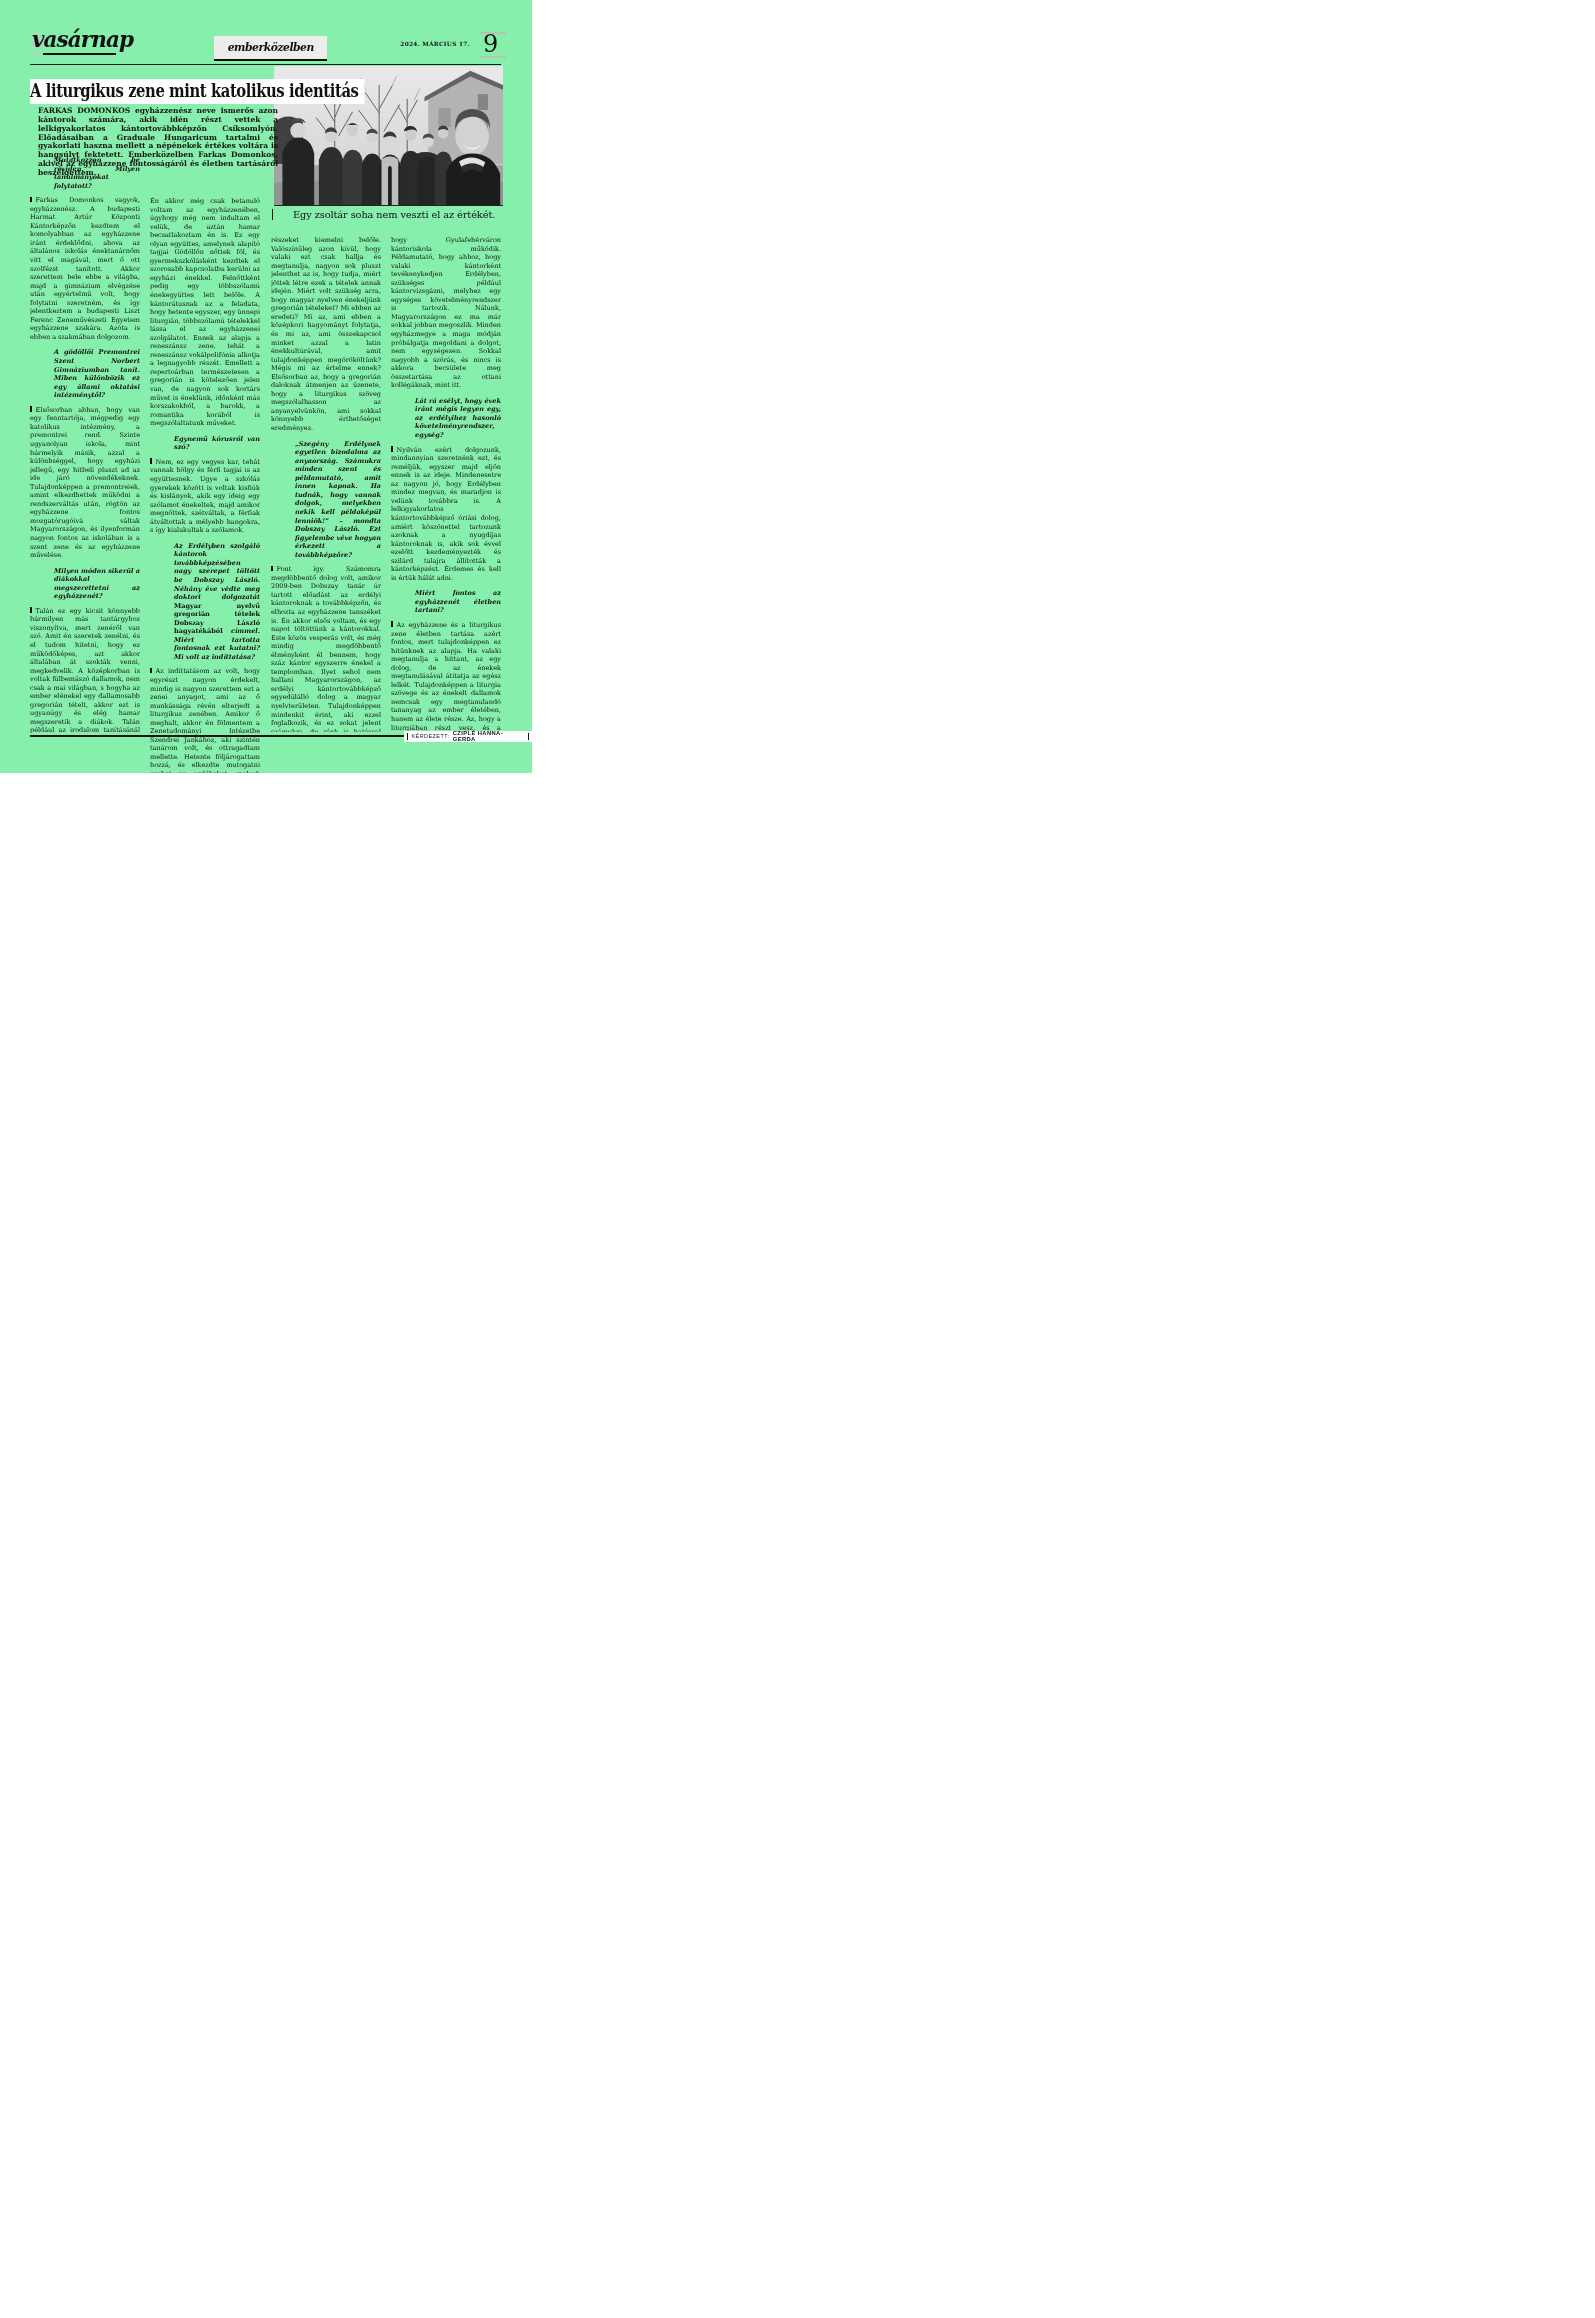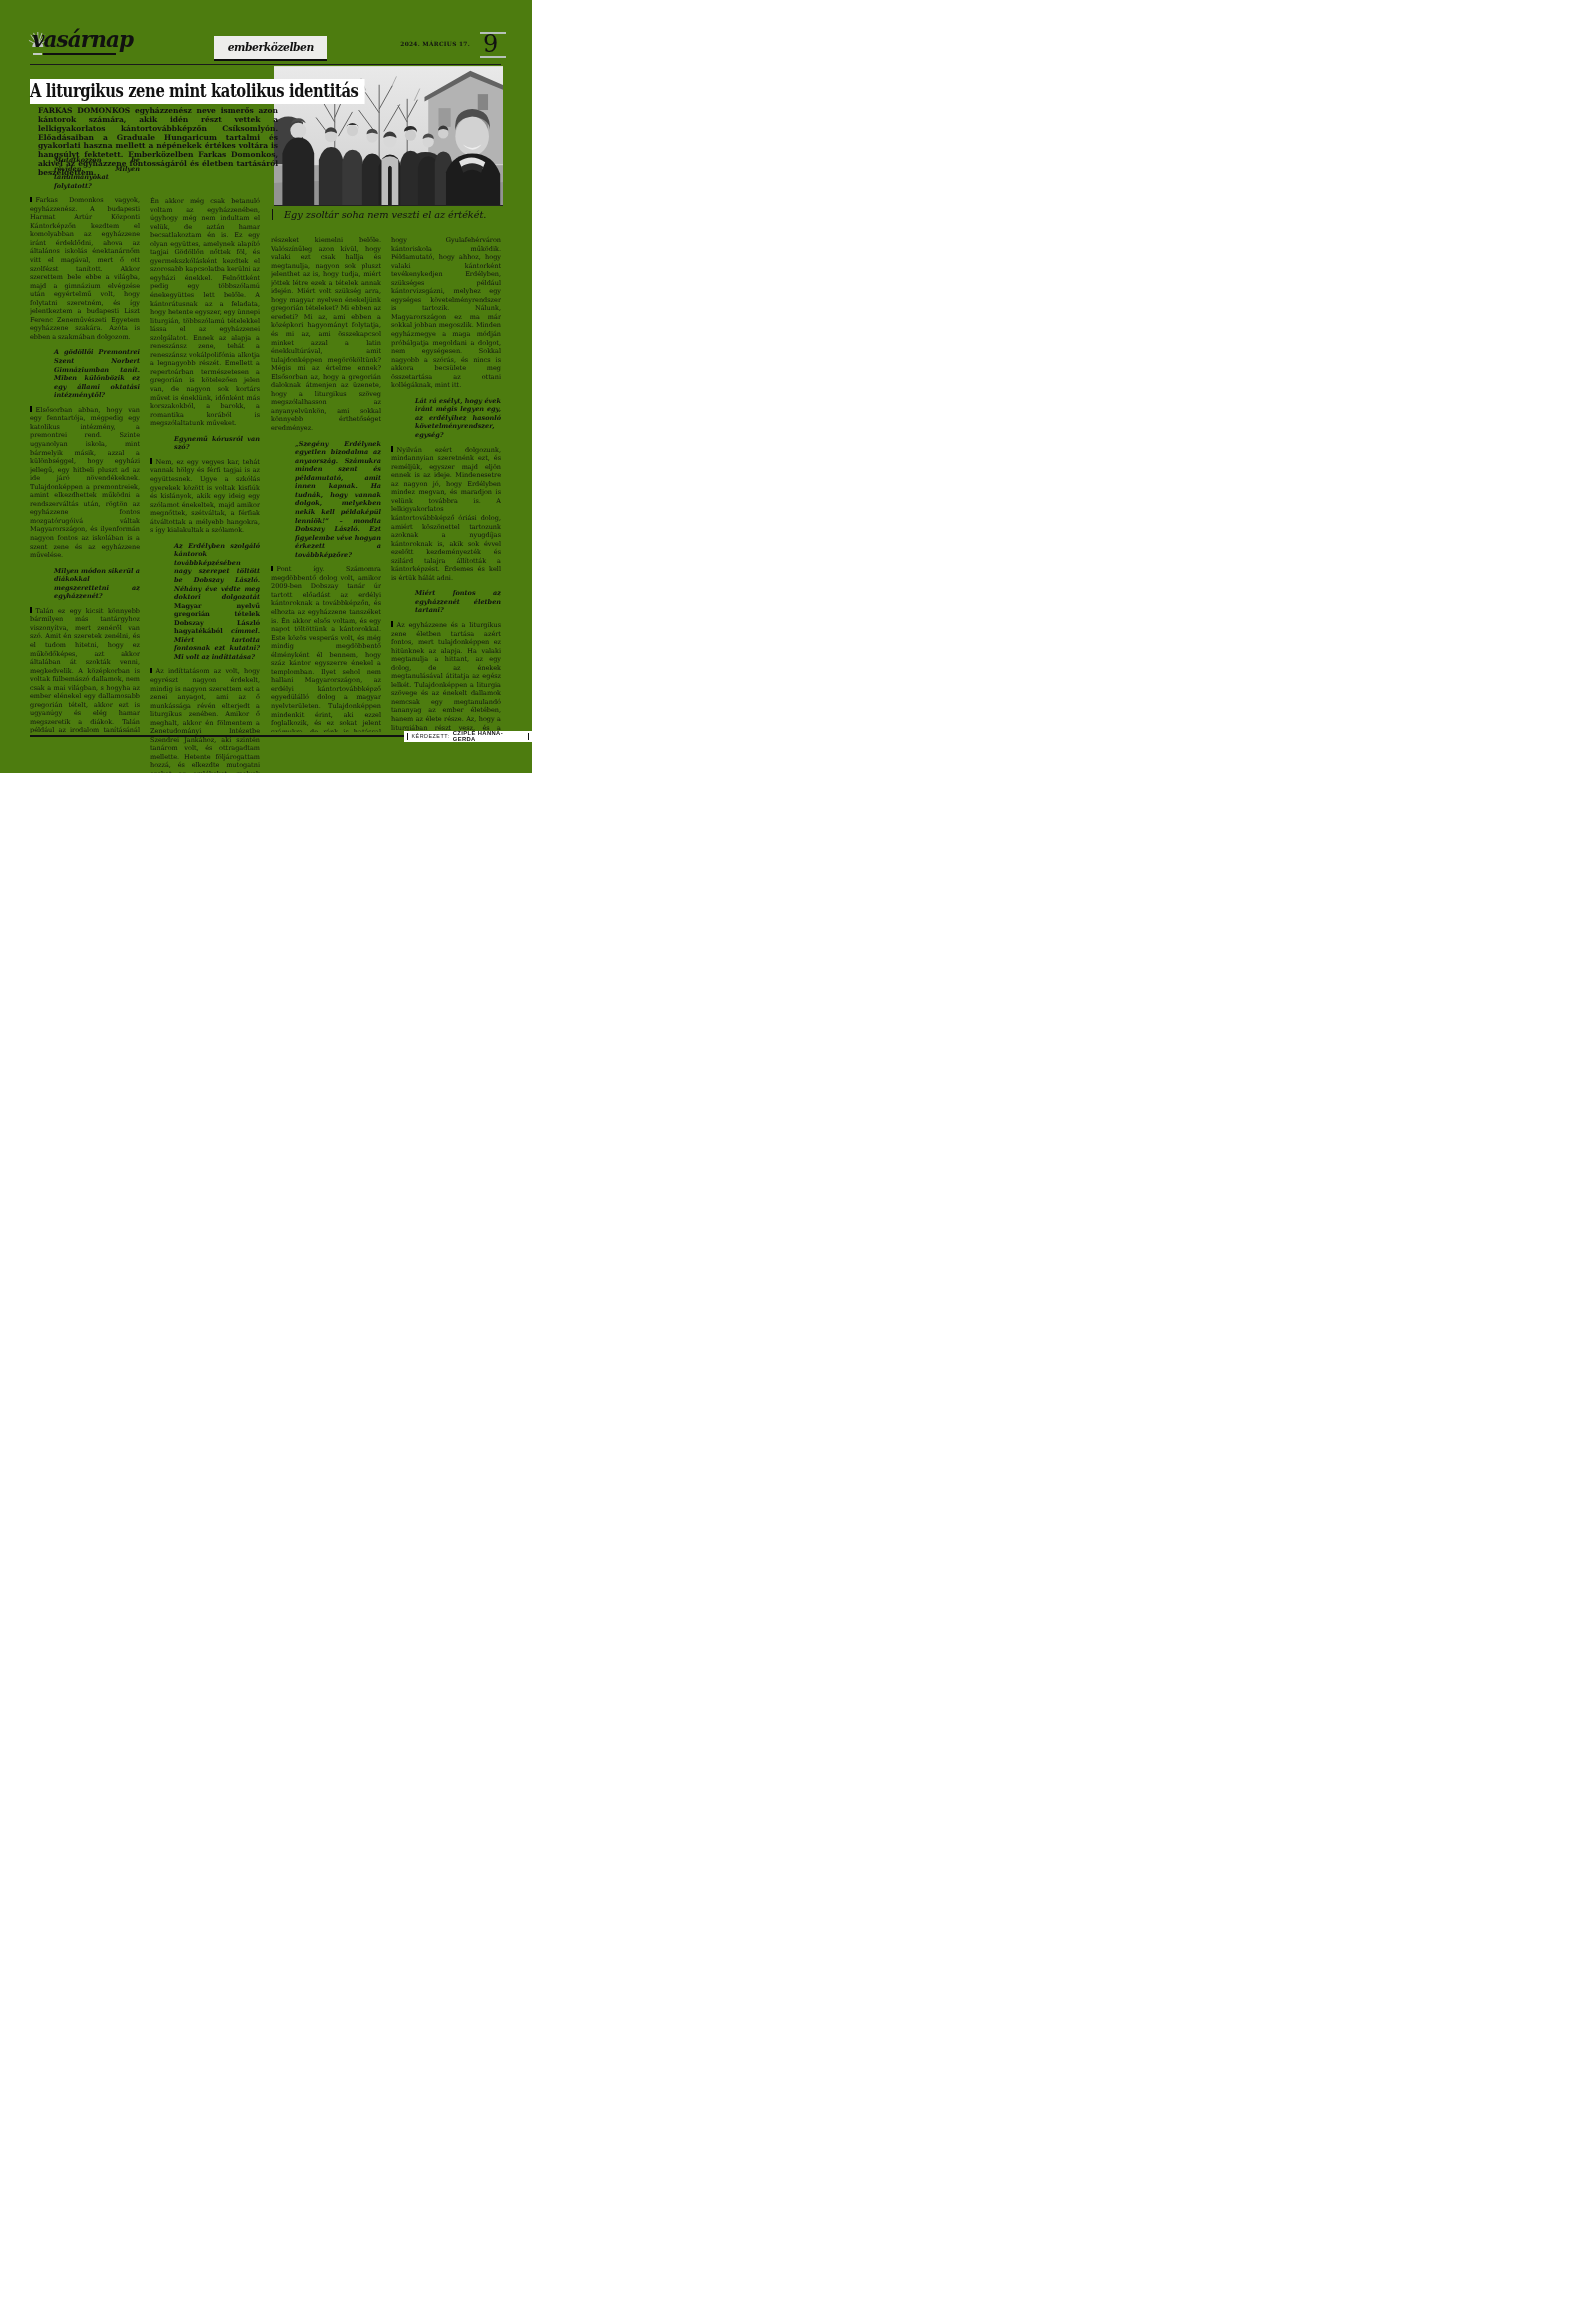--- a/index.html
+++ b/index.html
@@ -1,16 +1,16 @@
 <!DOCTYPE html>
 <html lang="hu" style="font-size:7.5px"><head>
 <meta charset="utf-8">
 <style>
   html,body{margin:0;padding:0;background:#ffffff;}
-  .page{position:relative;width:532px;height:773px;background:#4d7c0f;overflow:hidden;
+  .page{position:relative;width:532px;height:773px;background:#86efac;overflow:hidden;
         font-family:"DejaVu Serif",serif;color:#111;}
   
   .masthead-title{position:absolute;left:32px;top:27px;font-size:21.5px;font-weight:700;
         font-style:italic;letter-spacing:-0.9px;z-index:2;}
   .sunburst{position:absolute;left:28px;top:31px;z-index:1;}
   .masthead-rule{position:absolute;left:43px;top:53px;width:73px;height:2.3px;background:#101010;}
   .masthead-stub{position:absolute;left:33px;top:53px;width:9.3px;height:1.9px;background:#c3cbc4;}
   .section-box{position:absolute;left:214px;top:36px;width:113px;height:18.7px;background:#ededeb;
         border-bottom:2.8px solid #0d0d0d;text-align:center;padding-top:4px;}
   .section-box span{font-size:11.7px;font-weight:700;font-style:italic;letter-spacing:-0.5px;
@@ -26,21 +26,21 @@
   .photo{position:absolute;left:274px;top:66px;width:229px;height:139px;z-index:1;
         border-bottom:0.5px solid #222;}
   
   .headline{position:absolute;left:30px;top:79px;margin:0;z-index:3;background:#fff;
         padding:0.9px 7.5px 2.8px 0;font-size:18px;font-weight:700;letter-spacing:-0.5px;
         white-space:nowrap;transform:scaleX(.82);transform-origin:left top;}
   .lead{position:absolute;left:38px;top:107px;width:240px;margin:0;font-size:7.5px;
         font-weight:700;line-height:1.18;text-align:justify;z-index:2;}
   
   .photo-quote{position:absolute;left:272px;top:209px;width:224px;border-left:1.9px solid #111;
-        padding-left:11px;font-size:9.8px;font-style:italic;letter-spacing:-0.1px;}
+        padding-left:20px;font-size:9.8px;letter-spacing:-0.1px;}
   
   .col{position:absolute;width:110px;font-size:6.5px;line-height:1.315;text-align:justify;
         overflow:hidden;word-spacing:-0.1px;}
   .c1{left:30px;top:149px;height:584px;}
   .c2{left:150px;top:149px;height:584px;margin-top:48px;}
   .c3{left:271px;top:236px;height:496px;}
   .c4{left:391px;top:236px;height:496px;}
   .col p{margin:0 0 5.6px 0;}
   .col p.q{font-weight:700;font-style:italic;margin:7px 0 6px 0;padding-left:24px;}
   .col > :first-child{margin-top:0;}

